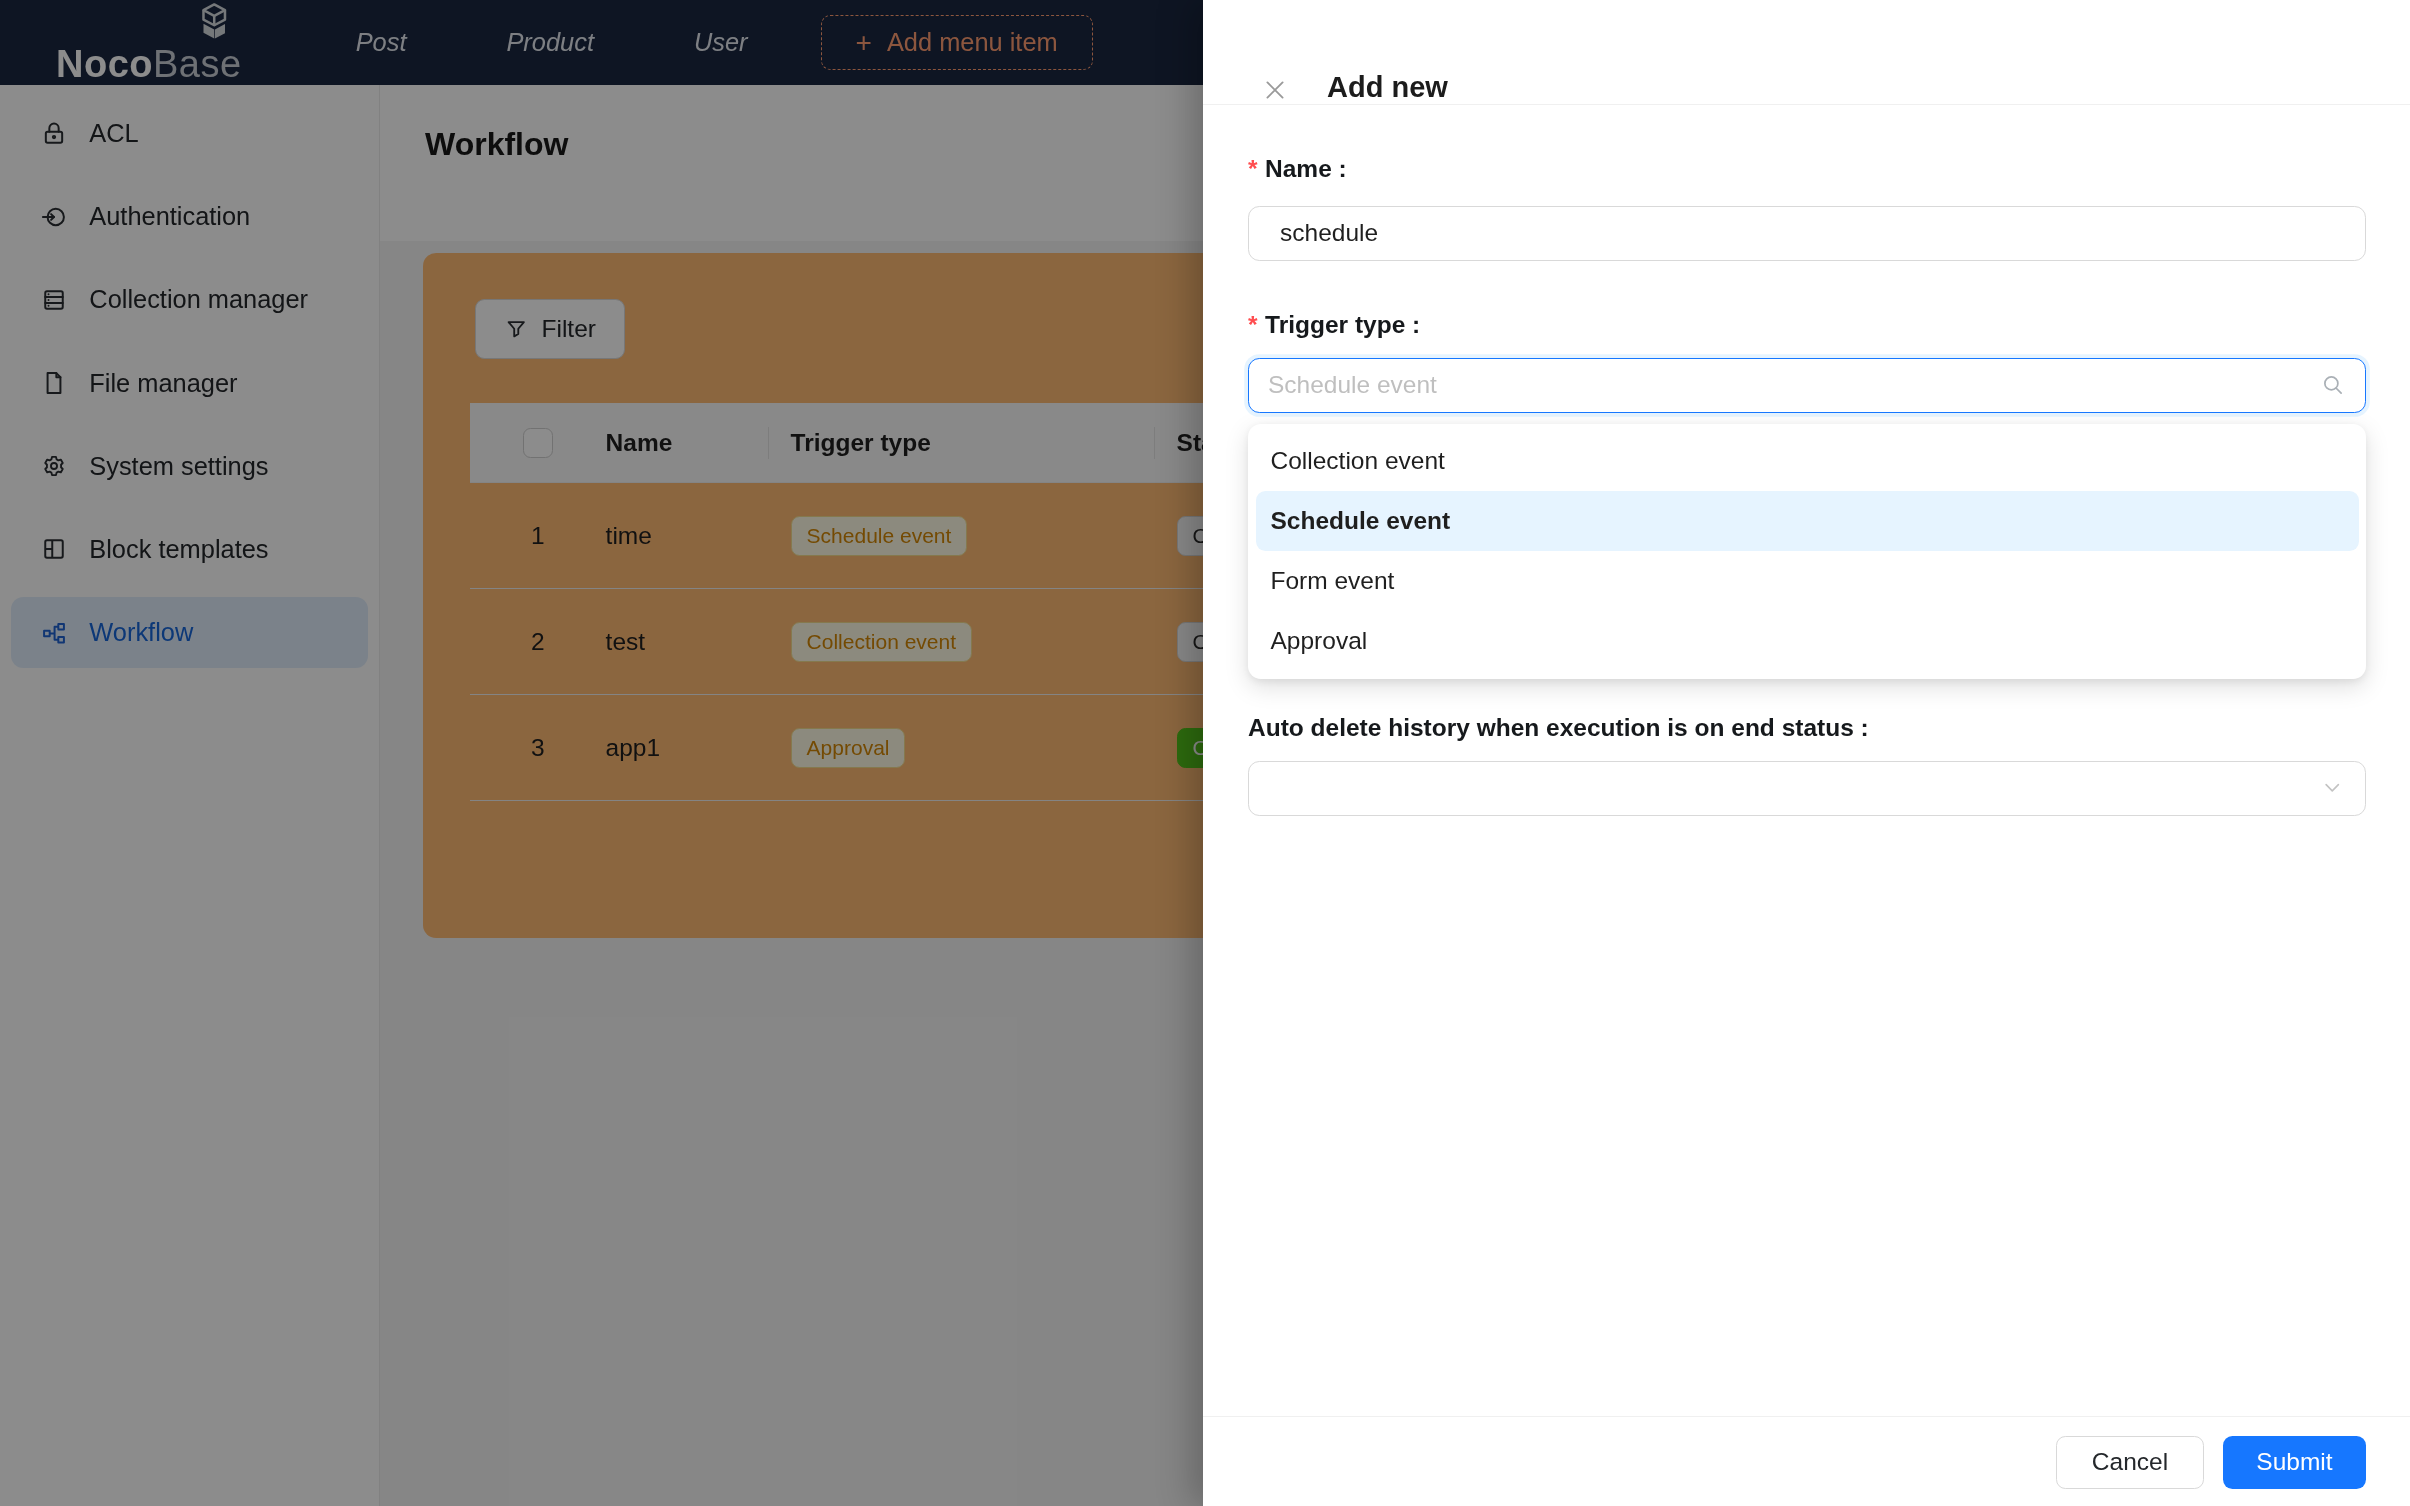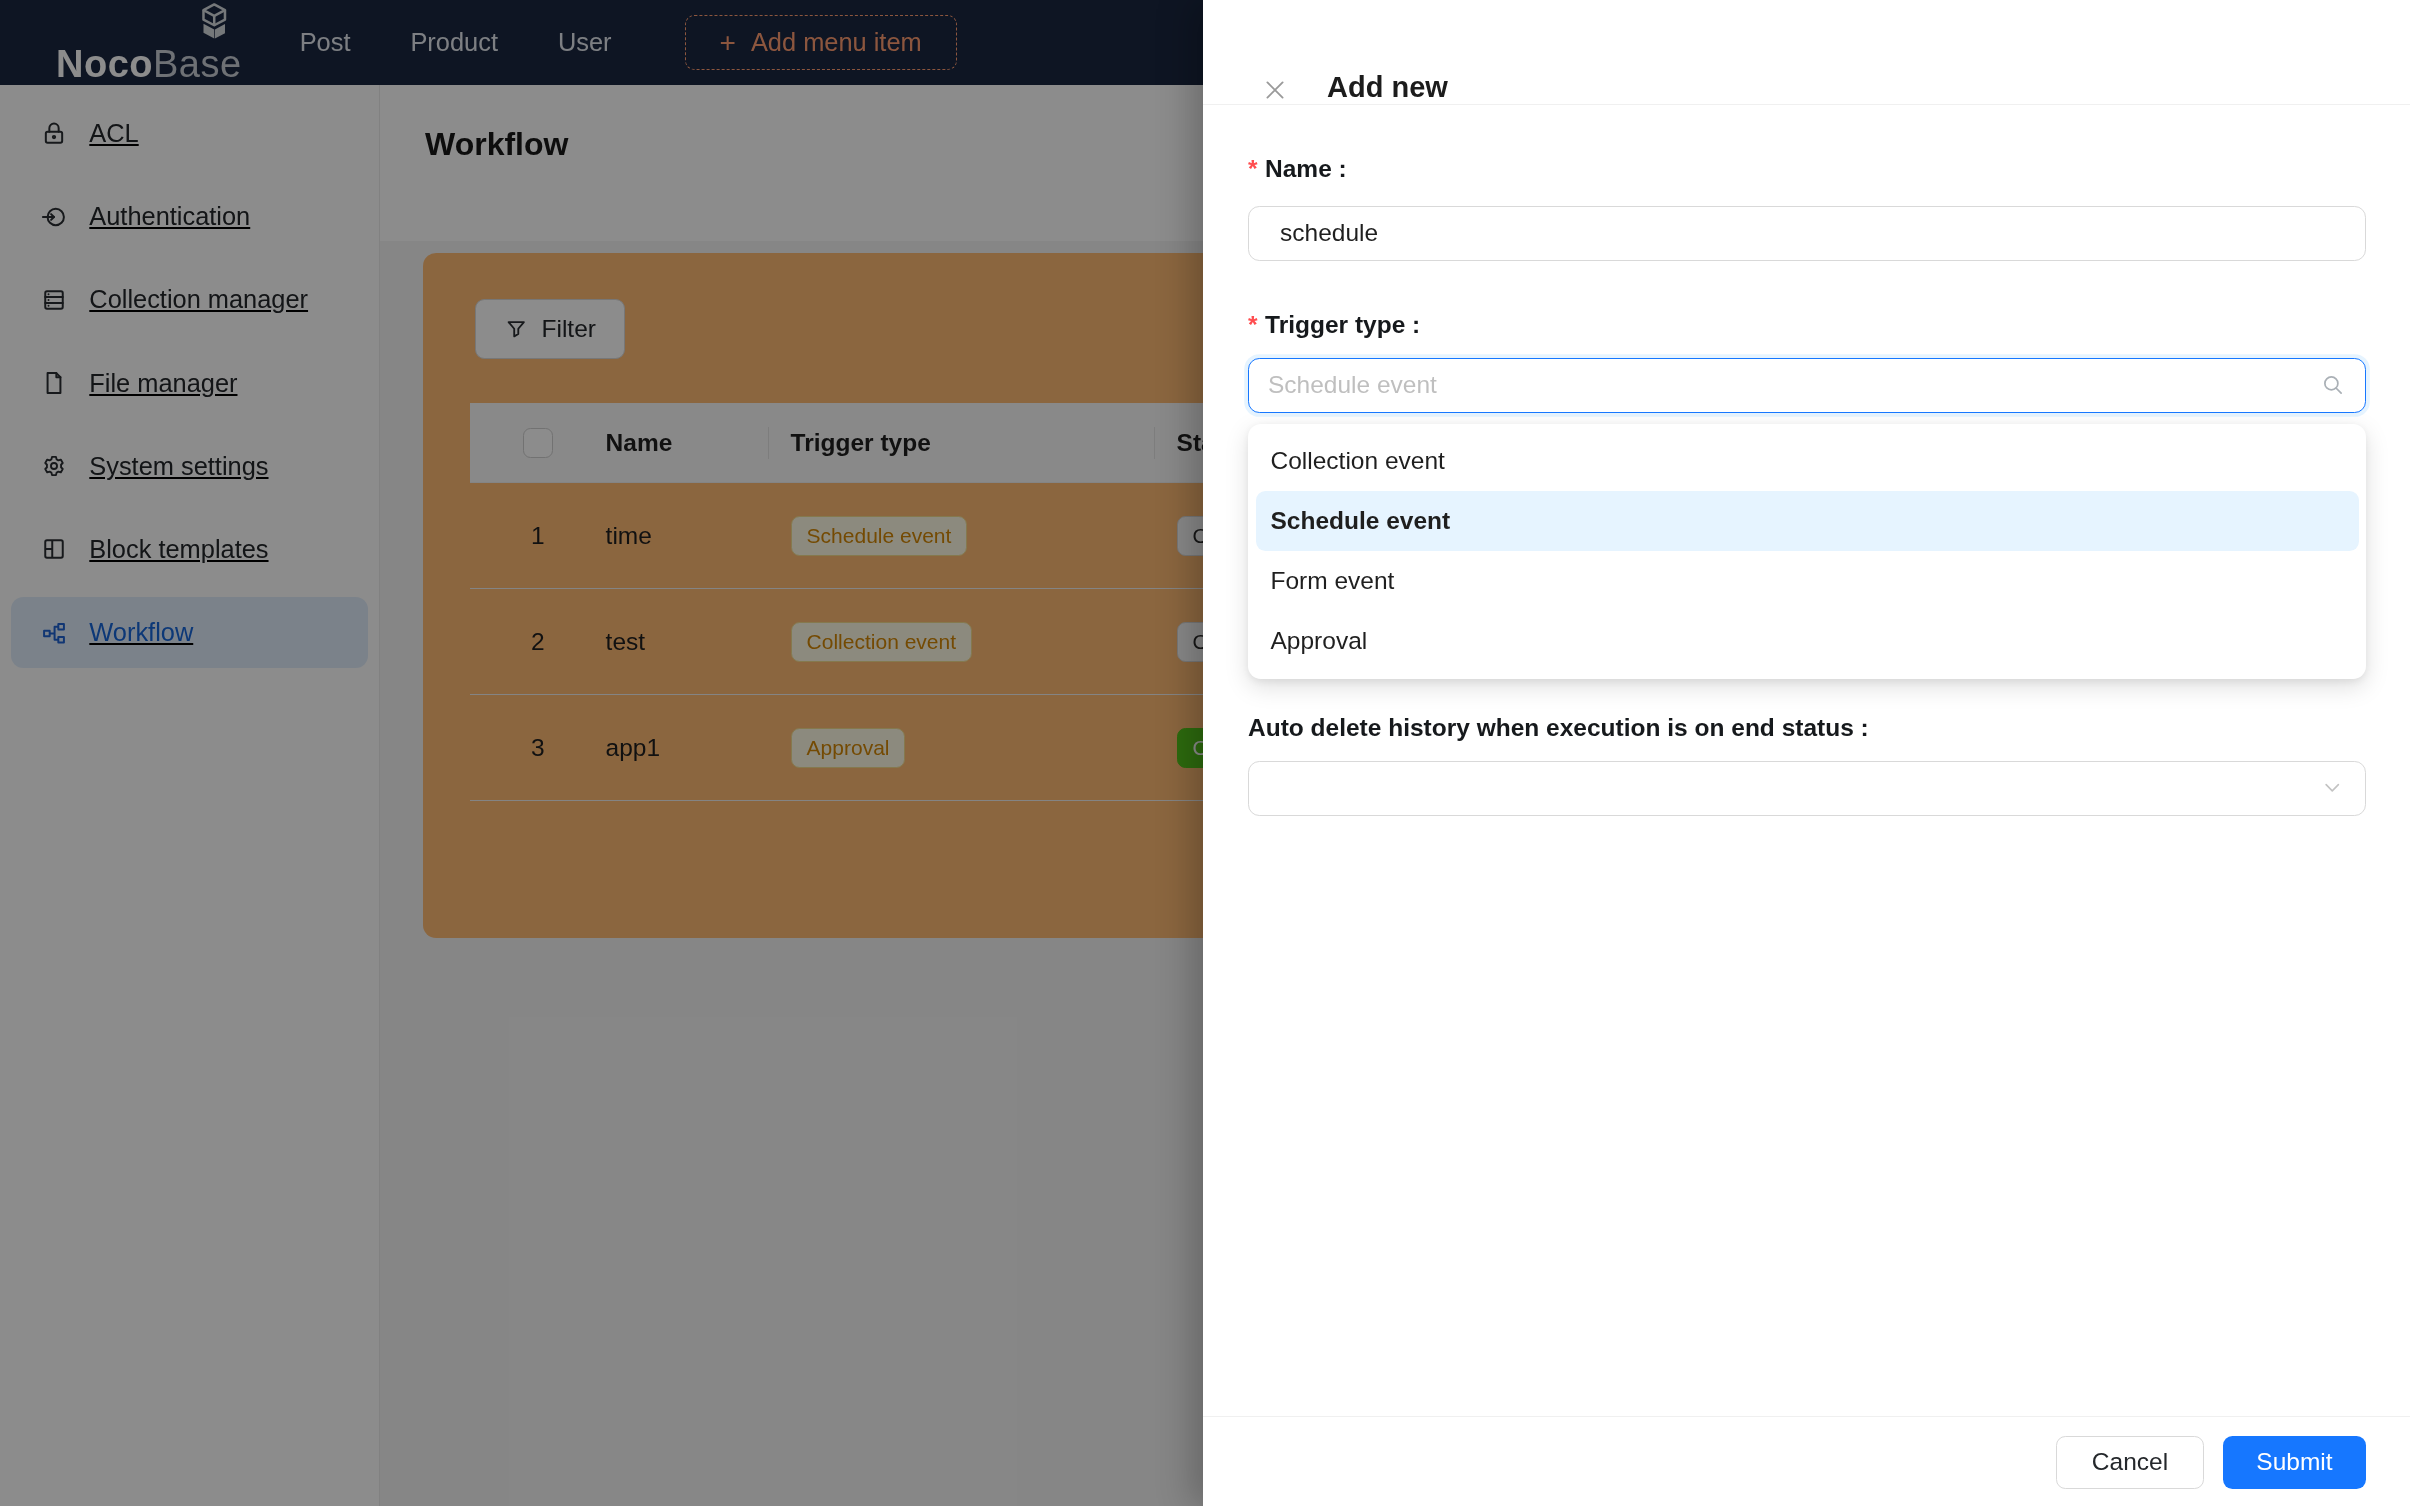--- a/index.html
+++ b/index.html
@@ -8,30 +8,30 @@
          -webkit-font-smoothing:antialiased;}
   svg{display:block;}
 
   
   .topbar{position:absolute;left:0;top:0;width:2411px;height:85px;background:#1a2740;
           display:flex;align-items:center;z-index:1;}
   .logo{display:flex;align-items:flex-end;margin-left:43px;flex-direction:column;}
   .logo-text{font-size:38px;margin-left:13px;letter-spacing:0.5px;}
   .logo-noco{color:#ffffff;font-weight:800;}
   .logo-base{color:#c9ced6;font-weight:300;}
-  .topnav{display:flex;align-items:center;margin-left:58px;gap:60px;}
+  .topnav{display:flex;align-items:center;margin-left:114px;gap:100px;font-style:italic;}
   .topnav-item{color:#e4e8ee;font-size:25.4px;cursor:pointer;}
   .add-menu-btn{margin-left:73px;height:53px;display:flex;align-items:center;gap:15px;
                 padding:0 34px;border:1.9px dashed #ff9d72;border-radius:9.4px;color:#ff9d72;
                 font-size:25.4px;cursor:pointer;}
   .add-plus{font-size:28px;font-weight:300;line-height:1;}
 
   
   .sidebar{position:absolute;left:0;top:85px;bottom:0;width:380px;background:#ffffff;
-           border-right:0.9px solid #ececec;box-sizing:border-box;padding:13px 11.3px;z-index:1;text-decoration:underline;}
+           border-right:0.9px solid #ececec;box-sizing:border-box;padding:13px 11.3px;z-index:1;}
   .side-item{height:71px;margin-bottom:12.2px;display:flex;align-items:center;gap:21px;
              padding-left:29px;border-radius:12.2px;font-size:25.4px;color:#24272b;cursor:pointer;}
   .side-item .icn{width:28px;height:28px;color:#2b2f33;flex:0 0 auto;}
   .side-item.selected{background:#e1edfc;color:#1766d9;}
   .side-item.selected .icn{color:#1f63d2;}
 
   
   .page-header{position:absolute;left:380px;top:85px;right:0;height:156px;background:#ffffff;z-index:1;}
   .page-title{position:absolute;left:45px;top:41px;font-size:32px;font-weight:700;color:#181818;}
   .content{position:absolute;left:380px;top:241px;right:0;bottom:0;background:#f5f5f5;z-index:1;}

